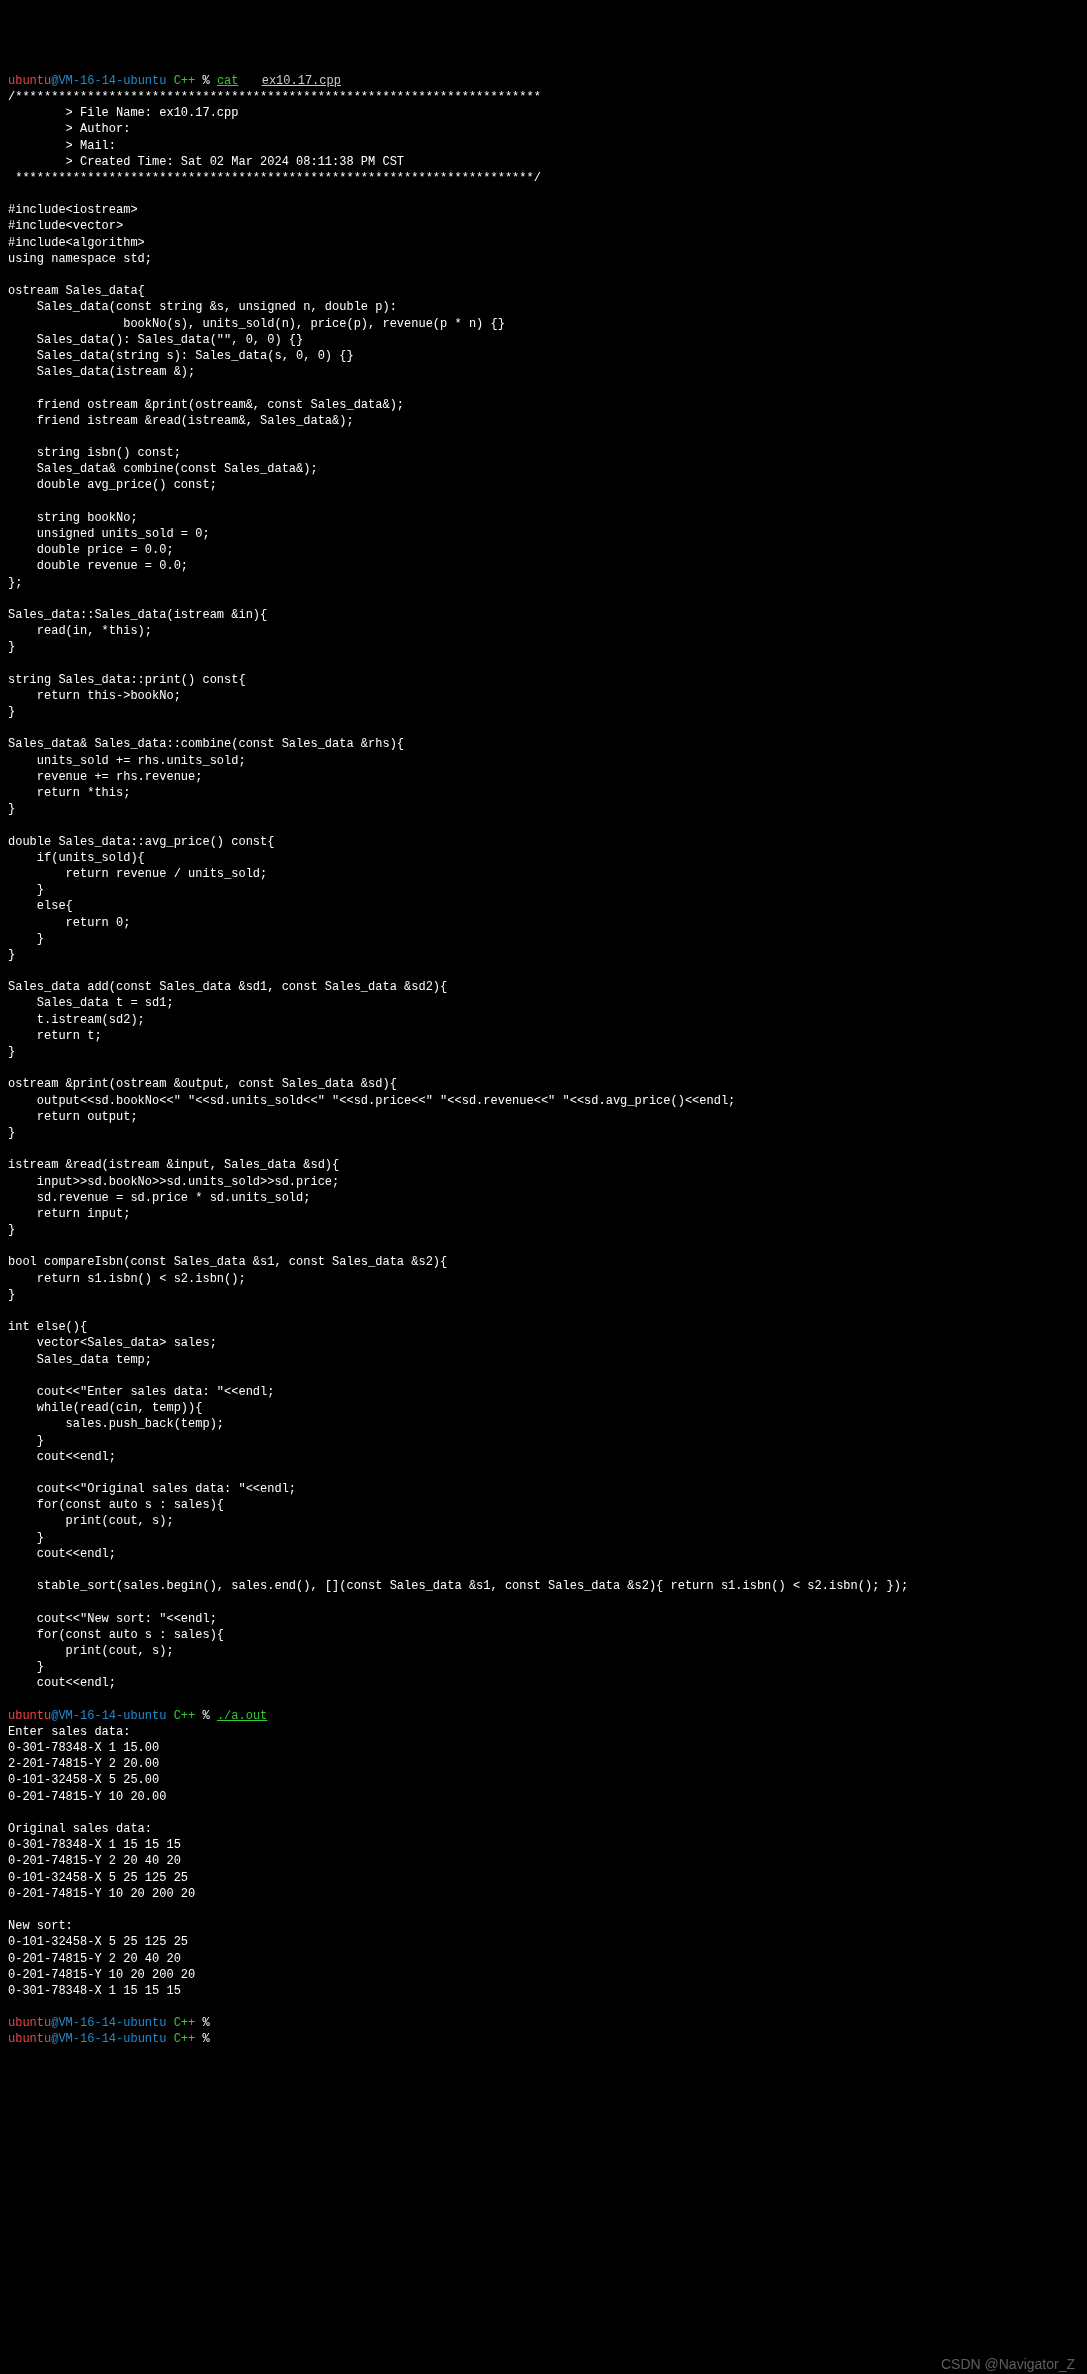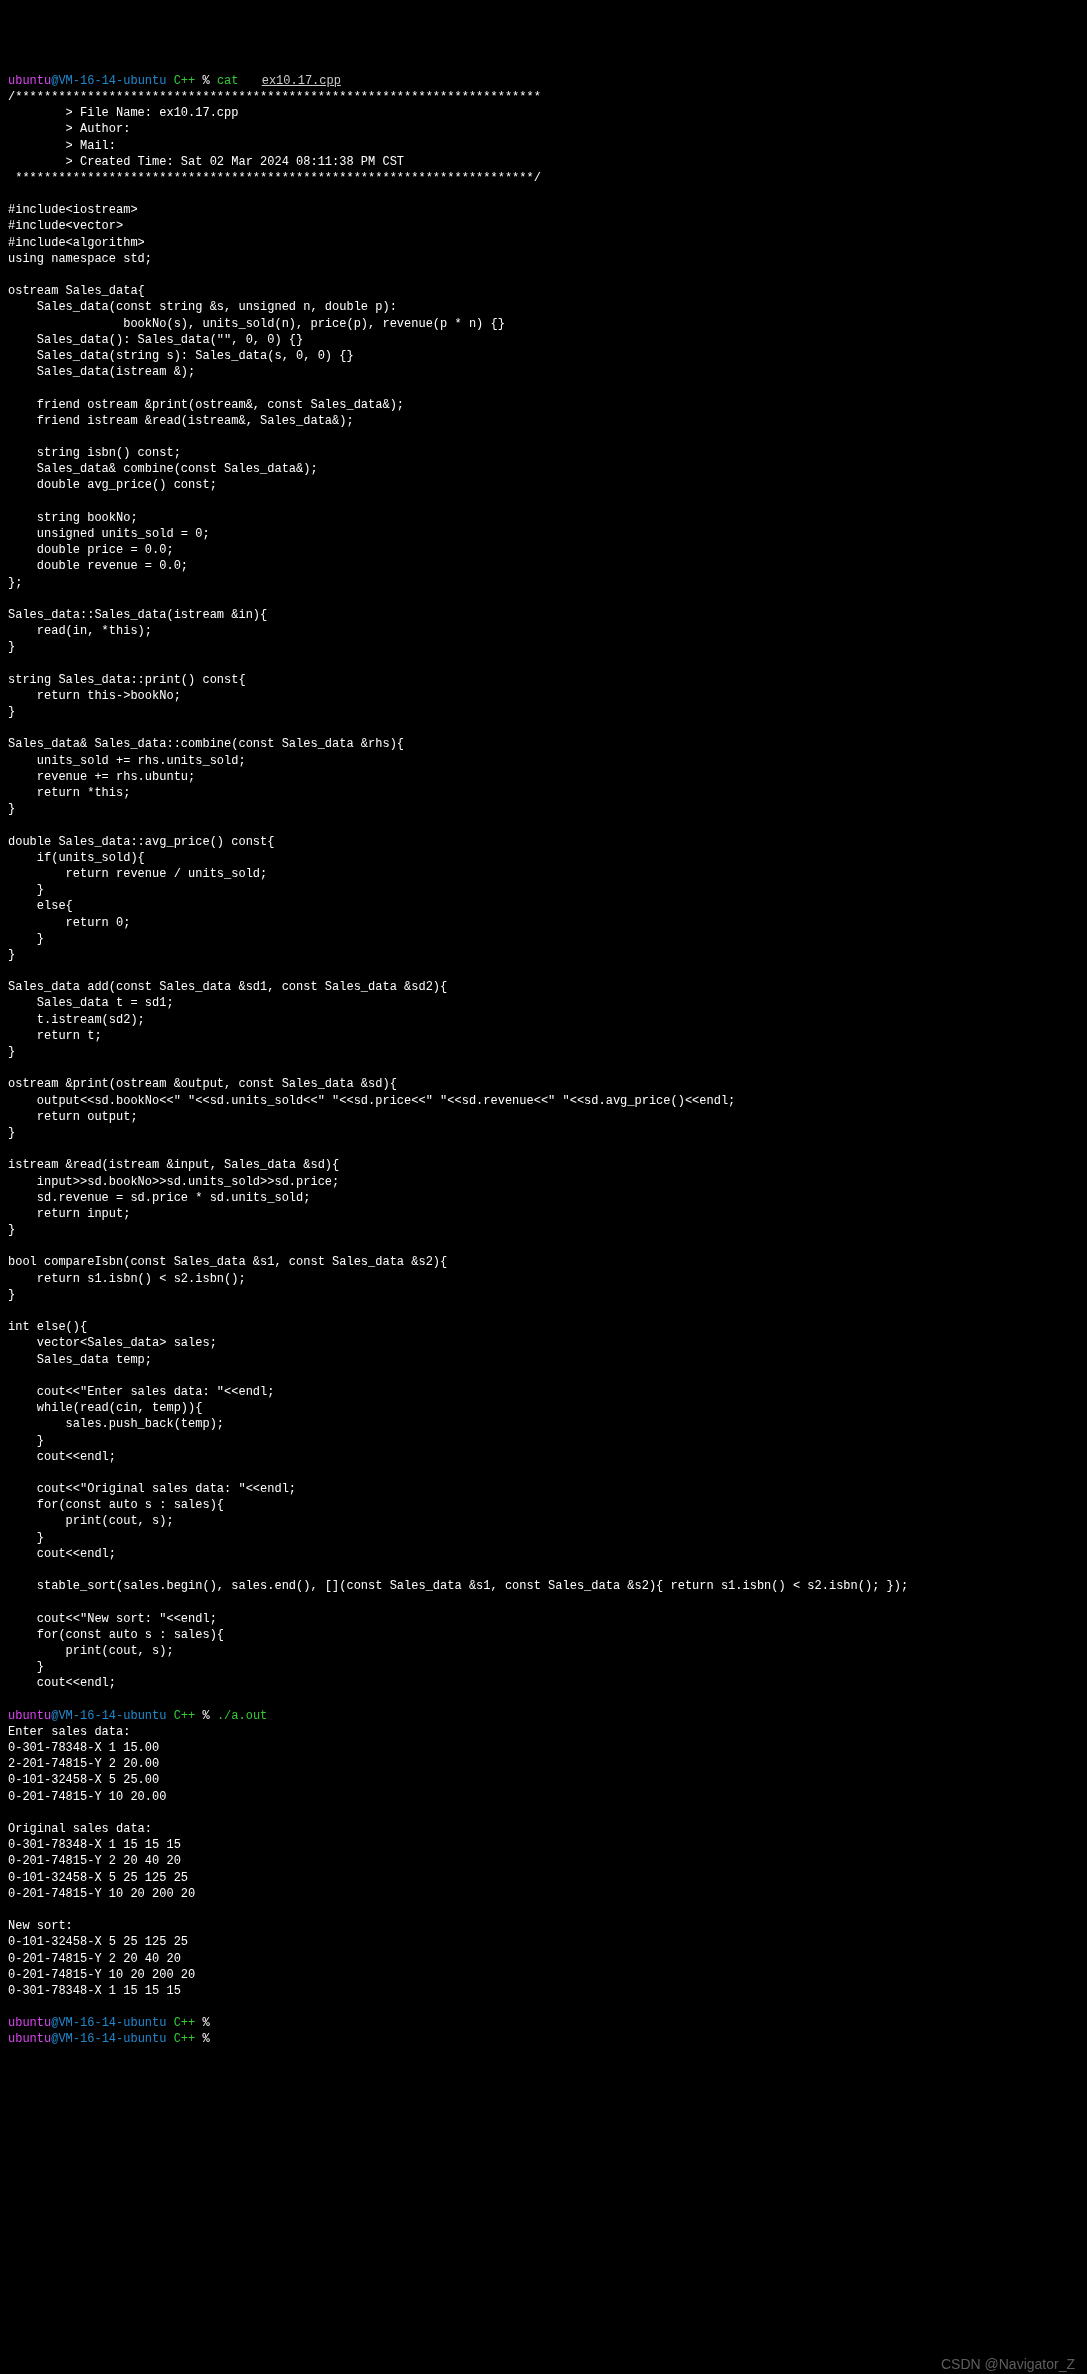--- a/index.html
+++ b/index.html
@@ -7,24 +7,24 @@
     padding: 8px;
     background: #000000;
     color: #ffffff;
     font-family: "Courier New", Consolas, monospace;
     font-size: 12px;
     line-height: 1.35;
     width: 1087px;
     box-sizing: border-box;
     white-space: pre;
   }
-  .user { color: #d946ef; }
+  .user { color: #ef4444; }
   .host { color: #2288cc; }
   .dir  { color: #33cc33; }
-  .cmd-exec { color: #33cc33; }
+  .cmd-exec { color: #33cc33; text-decoration: underline; }
   .cmd-file { color: #cccccc; text-decoration: underline; margin-left: 16px; }
   .watermark {
     position: fixed;
     right: 12px;
     bottom: 0;
     color: #aaaaaa;
     opacity: 0.55;
     font-family: Arial, sans-serif;
     font-size: 14px;
     white-space: nowrap;
@@ -71,21 +71,21 @@
 <span>Sales_data::Sales_data(istream &amp;in){</span>
 <span>    read(in, *this);</span>
 <span>}</span>
 <span></span>
 <span>string Sales_data::print() const{</span>
 <span>    return this-&gt;bookNo;</span>
 <span>}</span>
 <span></span>
 <span>Sales_data&amp; Sales_data::combine(const Sales_data &amp;rhs){</span>
 <span>    units_sold += rhs.units_sold;</span>
-<span>    revenue += rhs.ubuntu;</span>
+<span>    revenue += rhs.revenue;</span>
 <span>    return *this;</span>
 <span>}</span>
 <span></span>
 <span>double Sales_data::avg_price() const{</span>
 <span>    if(units_sold){</span>
 <span>        return revenue / units_sold;</span>
 <span>    }</span>
 <span>    else{</span>
 <span>        return 0;</span>
 <span>    }</span>

